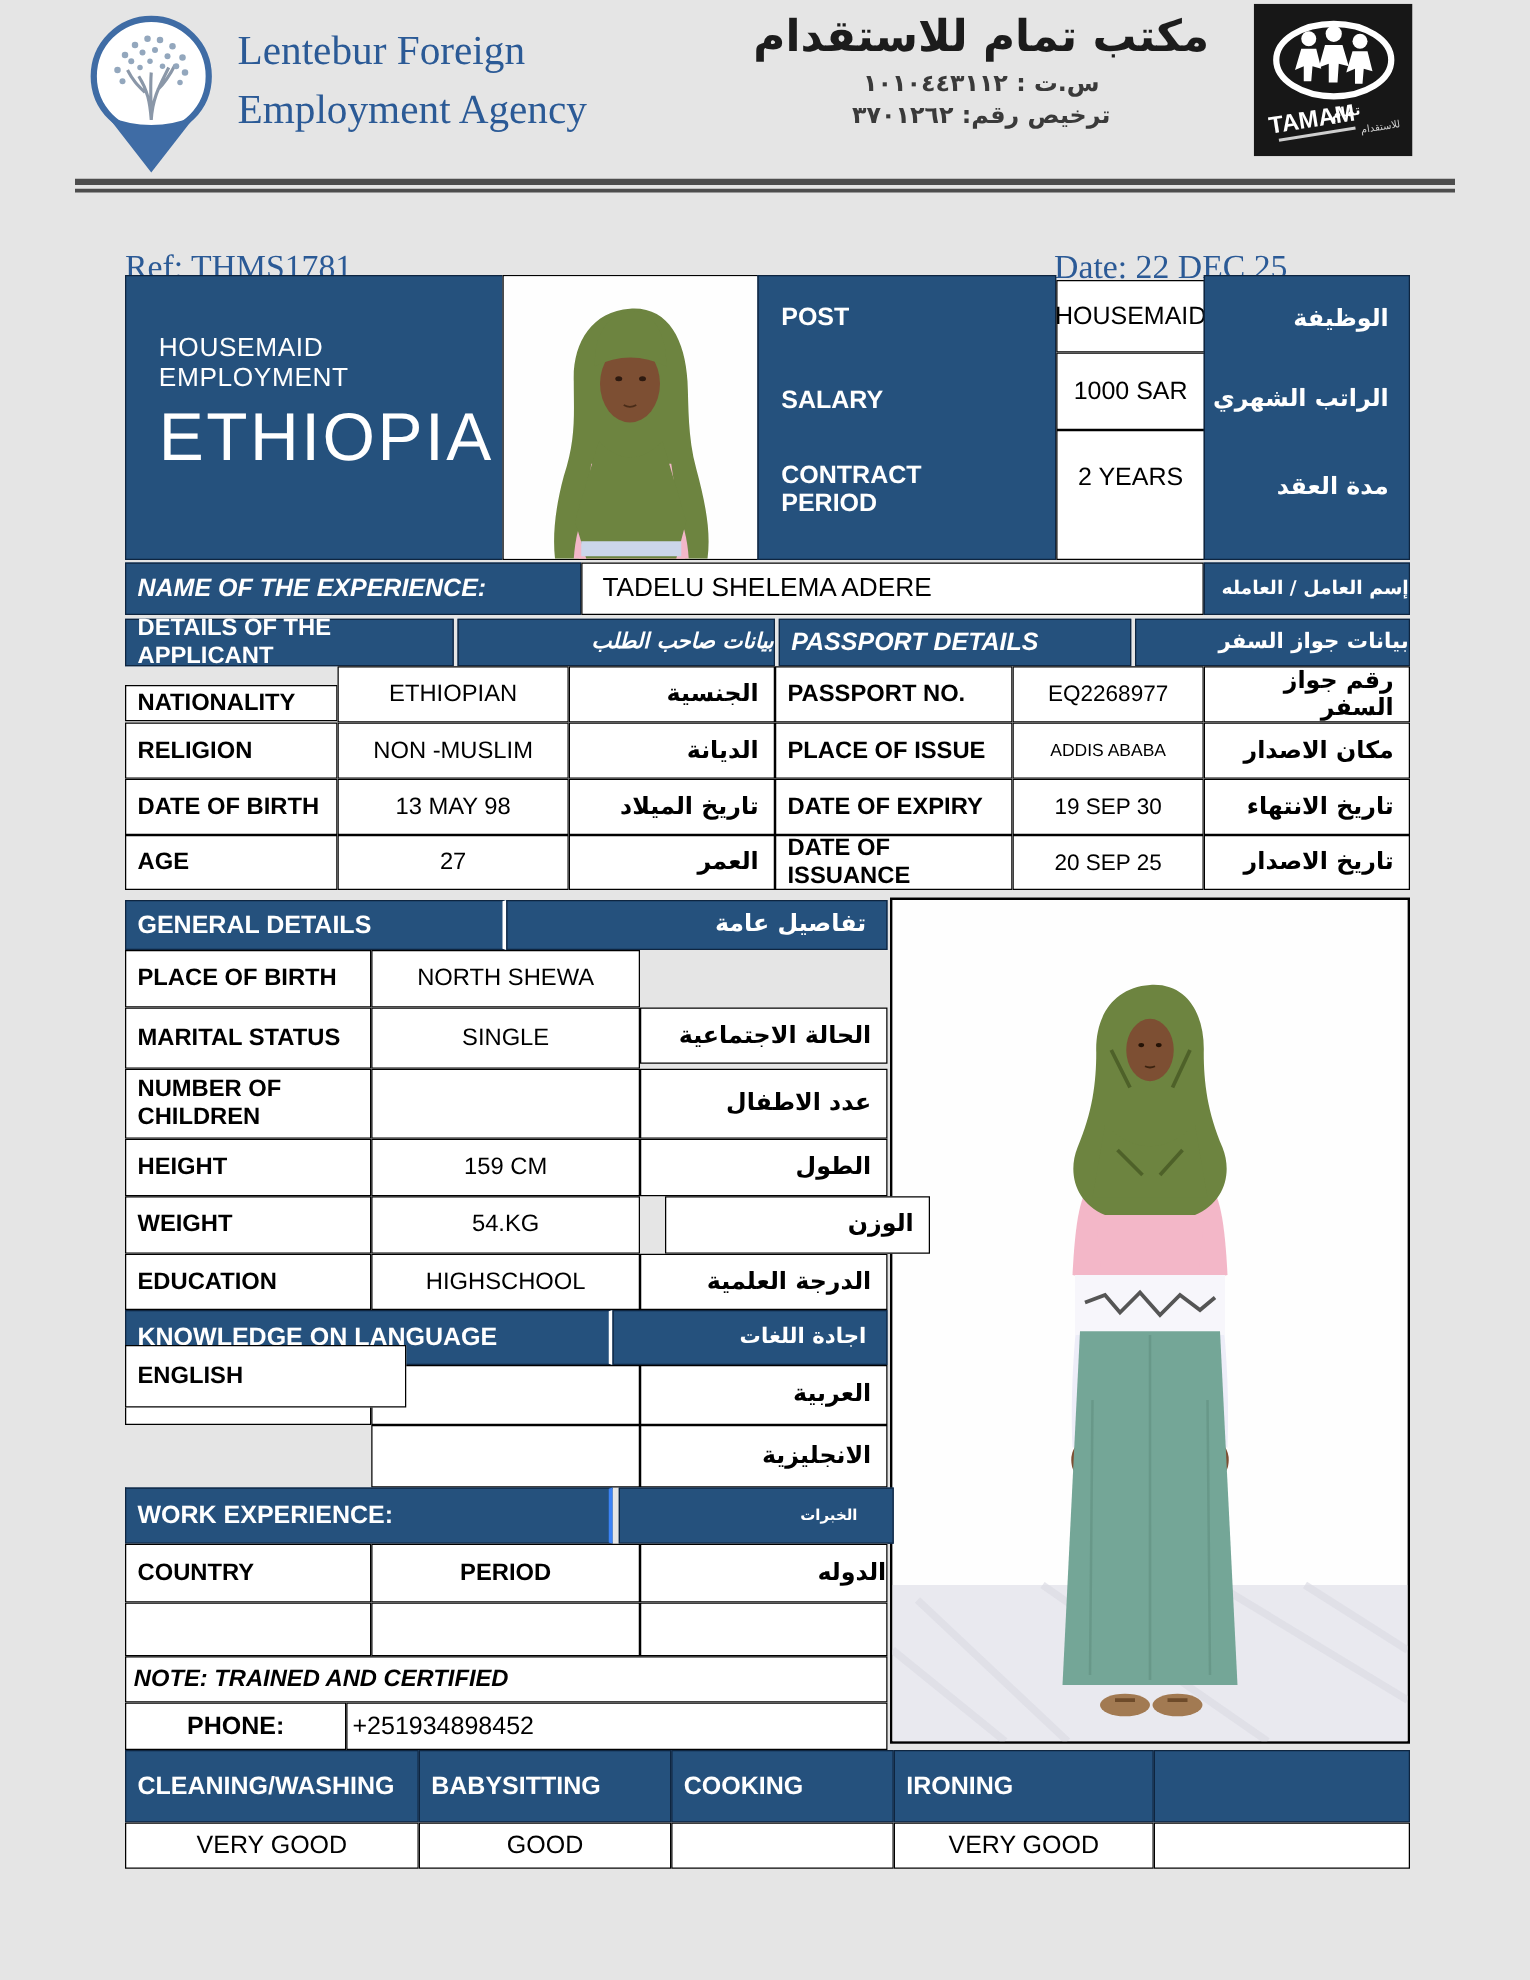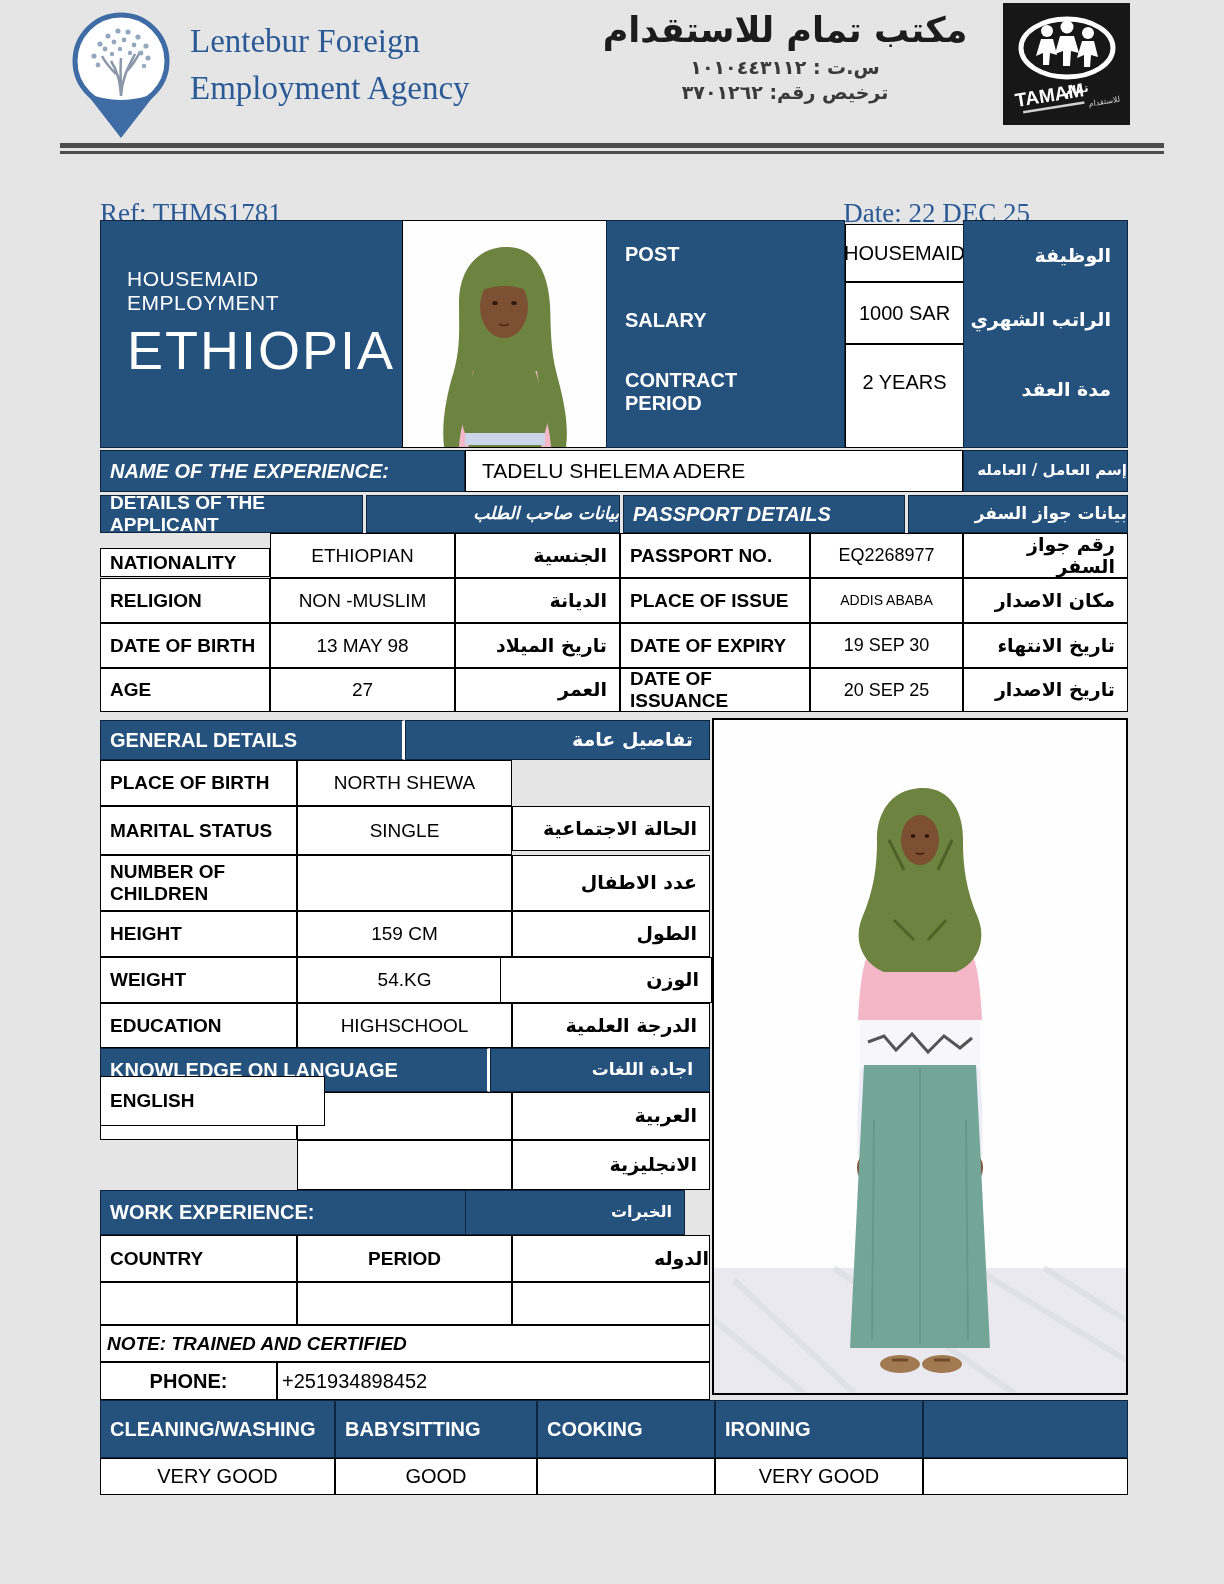--- a/index.html
+++ b/index.html
@@ -219,39 +219,39 @@
   <div class="c lbl" style="left:100px;top:855px;width:197px;height:56px;">NUMBER OF CHILDREN</div>
   <div class="c ctr" style="left:297px;top:855px;width:215px;height:56px;"></div>
   <div class="c ar" style="left:512px;top:855px;width:198px;height:56px;">عدد الاطفال</div>
 
   <div class="c lbl" style="left:100px;top:911px;width:197px;height:46px;">HEIGHT</div>
   <div class="c ctr" style="left:297px;top:911px;width:215px;height:46px;">159 CM</div>
   <div class="c ar" style="left:512px;top:911px;width:198px;height:46px;">الطول</div>
 
   <div class="c lbl" style="left:100px;top:957px;width:197px;height:46px;">WEIGHT</div>
   <div class="c ctr" style="left:297px;top:957px;width:215px;height:46px;">54.KG</div>
-  <div class="c ar" style="left:500px;top:957px;width:212px;height:46px;">الوزن</div>
+  <div class="c ar" style="left:532px;top:957px;width:212px;height:46px;">الوزن</div>
 
   <div class="c lbl" style="left:100px;top:1003px;width:197px;height:45px;">EDUCATION</div>
   <div class="c ctr" style="left:297px;top:1003px;width:215px;height:45px;">HIGHSCHOOL</div>
   <div class="c ar" style="left:512px;top:1003px;width:198px;height:45px;">الدرجة العلمية</div>
 
   <div class="c b lbl" style="left:100px;top:1048px;width:390px;height:44px;font-size:20px;border-right:3px solid #fff;">KNOWLEDGE ON LANGUAGE</div>
   <div class="c b ar" style="left:490px;top:1048px;width:220px;height:44px;padding-right:16px;font-size:17px;">اجادة اللغات</div>
 
   <div class="c lbl" style="left:100px;top:1092px;width:197px;height:48px;">ARABIC</div>
   <div class="c ctr" style="left:297px;top:1092px;width:215px;height:48px;"></div>
   <div class="c ar" style="left:512px;top:1092px;width:198px;height:48px;">العربية</div>
 
   <div class="c lbl" style="left:100px;top:1076px;width:225px;height:50px;">ENGLISH</div>
   <div class="c ctr" style="left:297px;top:1140px;width:215px;height:50px;"></div>
   <div class="c ar" style="left:512px;top:1140px;width:198px;height:50px;">الانجليزية</div>
 
   <div class="c b lbl" style="left:100px;top:1190px;width:390px;height:45px;font-size:20px;border-right:3px solid #3b82f6;">WORK EXPERIENCE:</div>
-  <div class="c b ar" style="left:465px;top:1190px;width:220px;height:45px;padding-right:12px;font-size:16px;">الخبرات</div>
+  <div class="c b ar" style="left:495px;top:1190px;width:220px;height:45px;padding-right:28px;font-size:12px;">الخبرات</div>
 
   <div class="c lbl" style="left:100px;top:1235px;width:197px;height:47px;">COUNTRY</div>
   <div class="c ctr" style="left:297px;top:1235px;width:215px;height:47px;font-weight:700;">PERIOD</div>
   <div class="c ar ctr" style="left:512px;top:1235px;width:198px;height:47px;padding-right:0;">الدوله</div>
 
   <div class="c" style="left:100px;top:1282px;width:197px;height:43px;"></div>
   <div class="c" style="left:297px;top:1282px;width:215px;height:43px;"></div>
   <div class="c" style="left:512px;top:1282px;width:198px;height:43px;"></div>
 
   <div class="c lbl it" style="left:100px;top:1325px;width:610px;height:37px;font-size:19px;padding-left:6px;">NOTE: TRAINED AND CERTIFIED</div>

